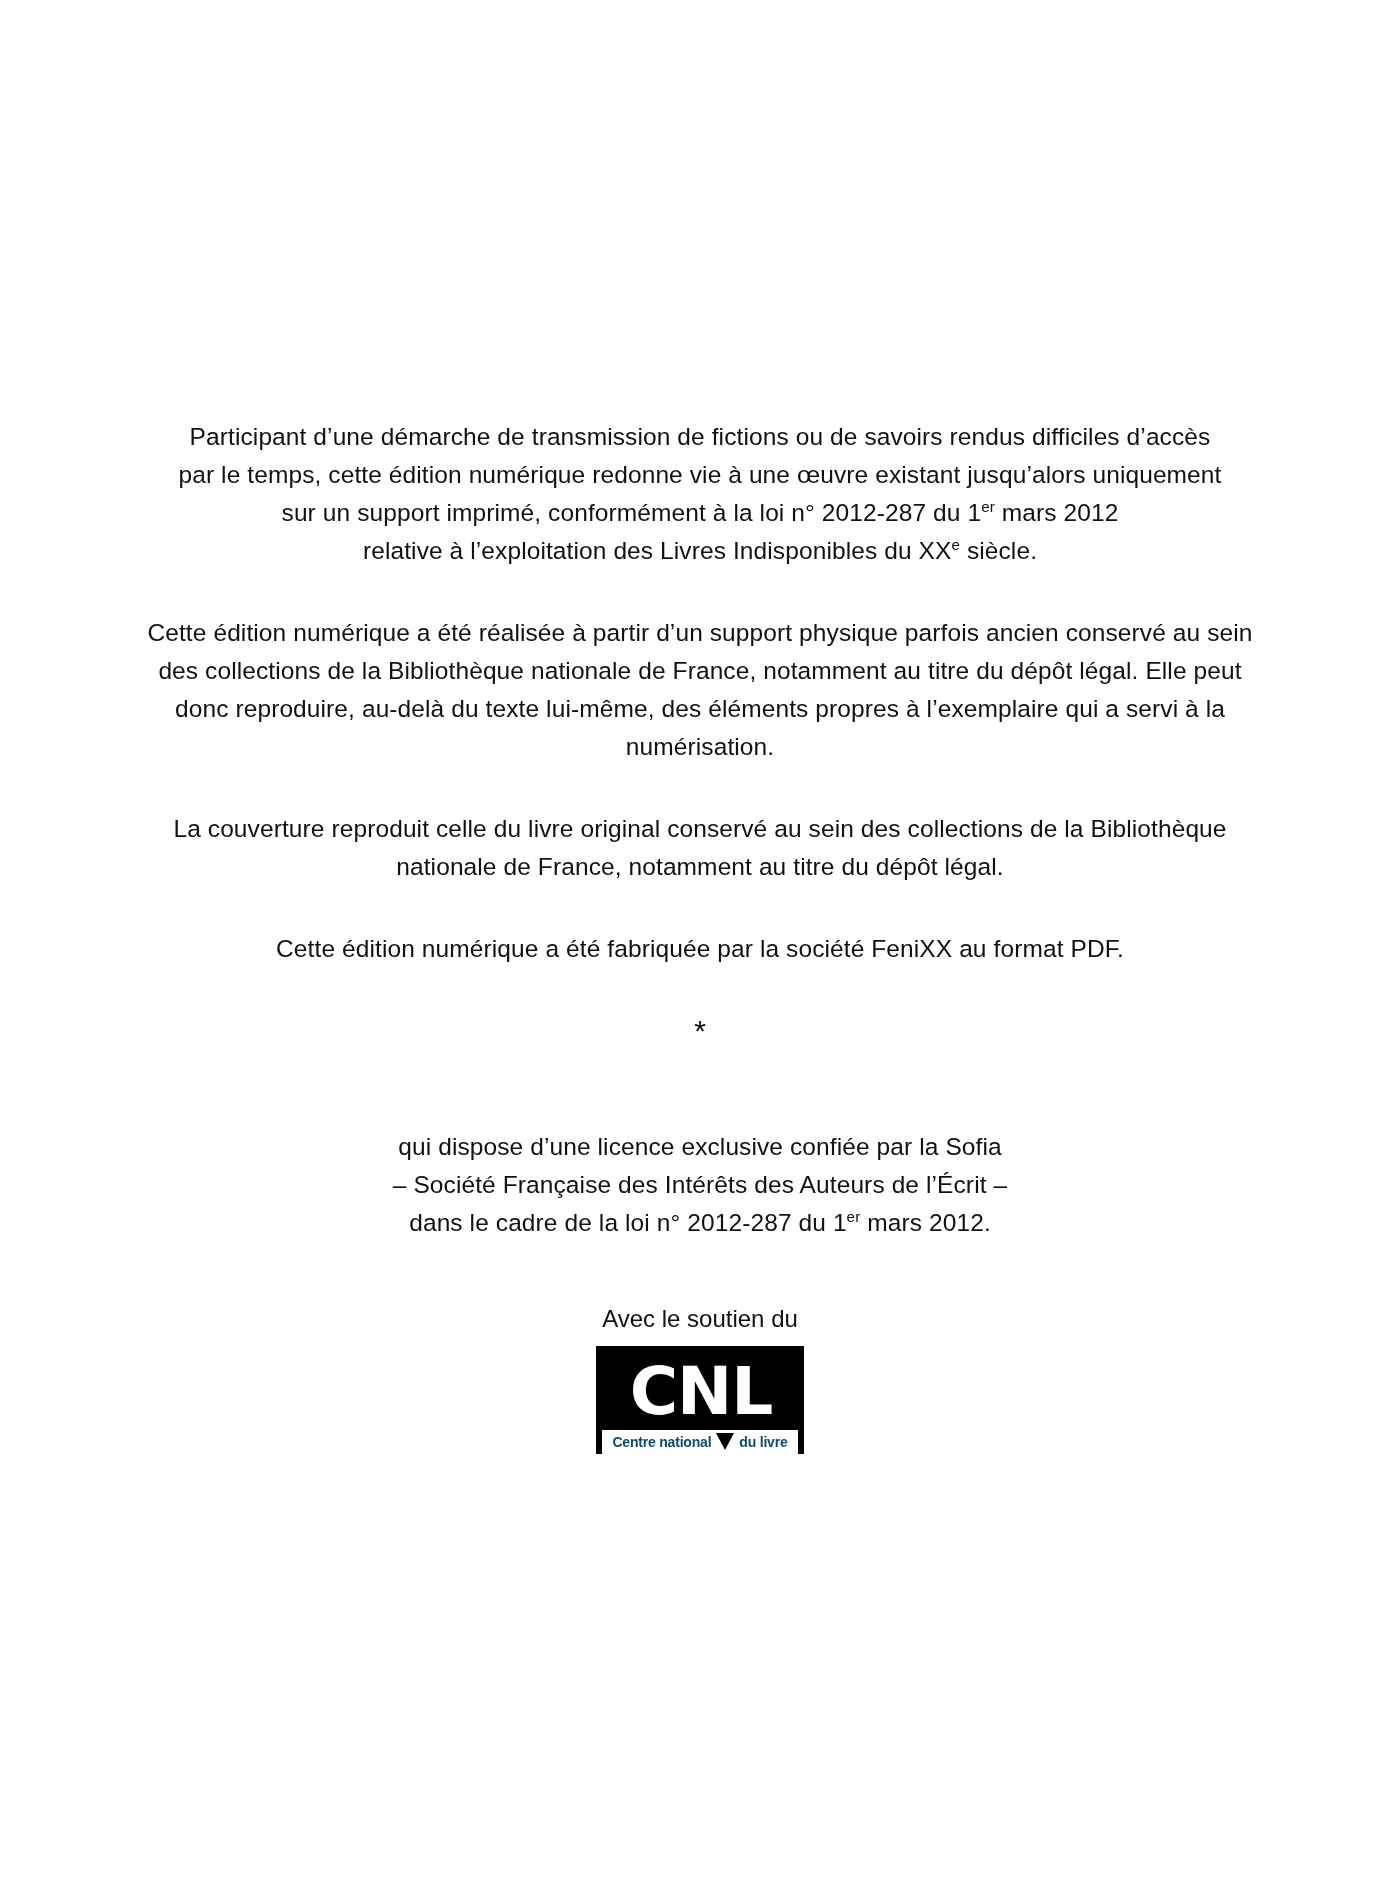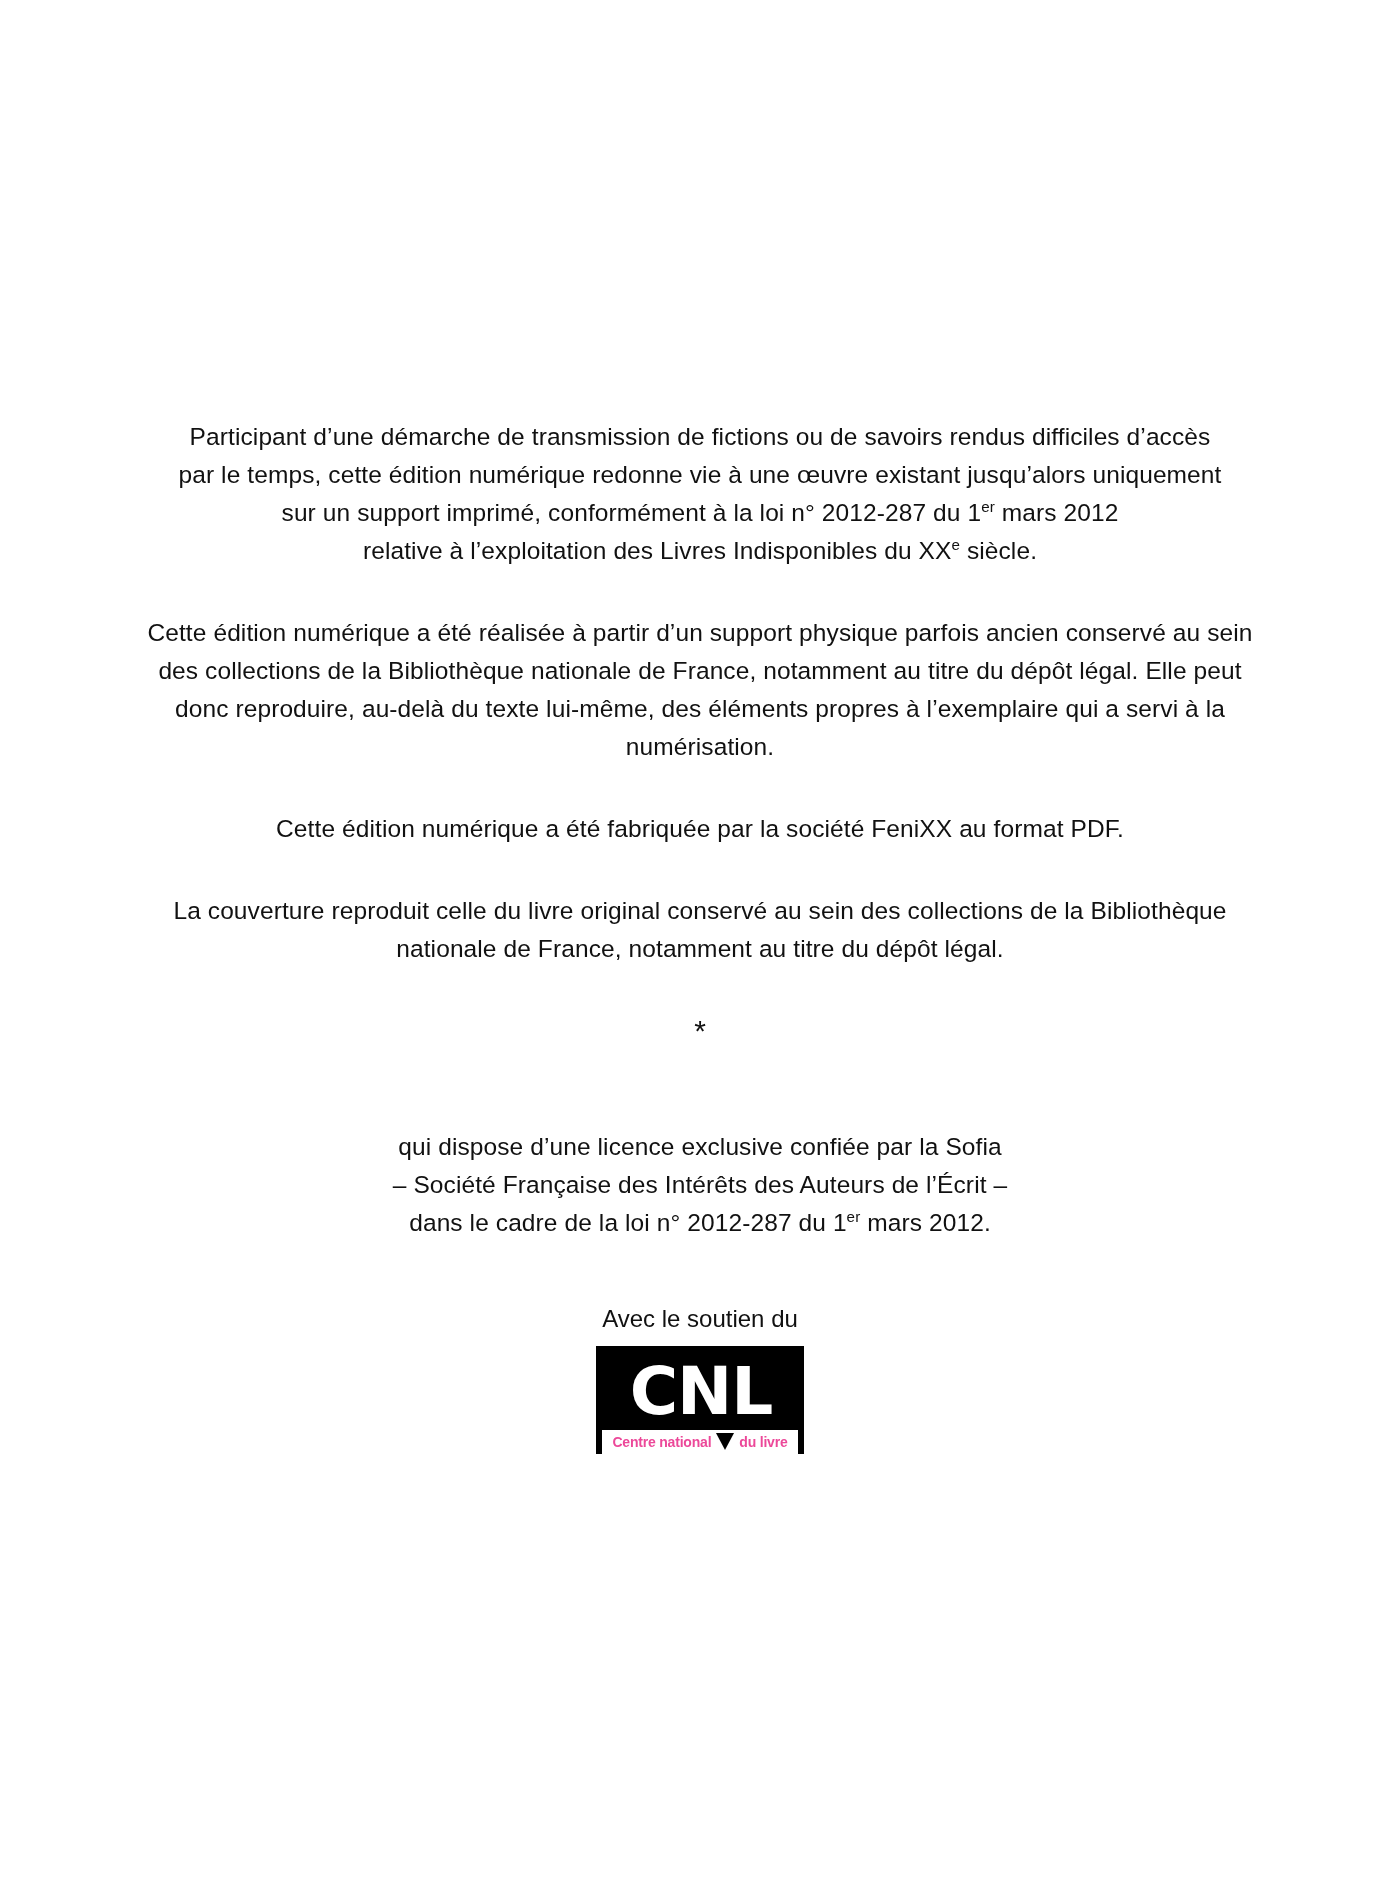--- a/index.html
+++ b/index.html
@@ -94,21 +94,21 @@
     height: 24px;
     display: flex;
     align-items: center;
     justify-content: center;
     position: relative;
   }
   .cnl-sub-left, .cnl-sub-right {
     font-family: "Liberation Sans", sans-serif;
     font-weight: bold;
     font-size: 14px;
-    color: #ec4899;
+    color: #0c4a6e;
     letter-spacing: -0.2px;
   }
   .cnl-mark {
     width: 0;
     height: 0;
     border-left: 9px solid transparent;
     border-right: 9px solid transparent;
     border-top: 17px solid #000000;
     margin: 0 5px;
     position: relative;
@@ -126,23 +126,23 @@
       <br>
       <span>par le temps, cette édition numérique redonne vie à une œuvre existant jusqu’alors uniquement</span>
       <br>
       <span>sur un support imprimé, conformément à la loi n° 2012-287 du 1</span><sup>er</sup><span> mars 2012</span>
       <br>
       <span>relative à l’exploitation des Livres Indisponibles du XX</span><sup>e</sup><span> siècle.</span>
     </div>
 
     <div class="para para-gap-lg">Cette édition numérique a été réalisée à partir d’un support physique parfois ancien conservé au sein des collections de la Bibliothèque nationale de France, notamment au titre du dépôt légal. Elle peut donc reproduire, au-delà du texte lui-même, des éléments propres à l’exemplaire qui a servi à la numérisation.</div>
 
+    <div class="para para-gap-lg">La couverture reproduit celle du livre original conservé au sein des collections de la Bibliothèque nationale de France, notamment au titre du dépôt légal.</div>
+
     <div class="para para-gap-lg">Cette édition numérique a été fabriquée par la société FeniXX au format PDF.</div>
-
-    <div class="para para-gap-lg">La couverture reproduit celle du livre original conservé au sein des collections de la Bibliothèque nationale de France, notamment au titre du dépôt légal.</div>
 
     <div class="asterisk">*</div>
 
     <div class="para" style="margin-top:44px;">
       <br>
       <span>qui dispose d’une licence exclusive confiée par la Sofia</span>
       <br>
       <span>– Société Française des Intérêts des Auteurs de l’Écrit –</span>
       <br>
       <span>dans le cadre de la loi n° 2012-287 du 1</span><sup>er</sup><span> mars 2012.</span>

